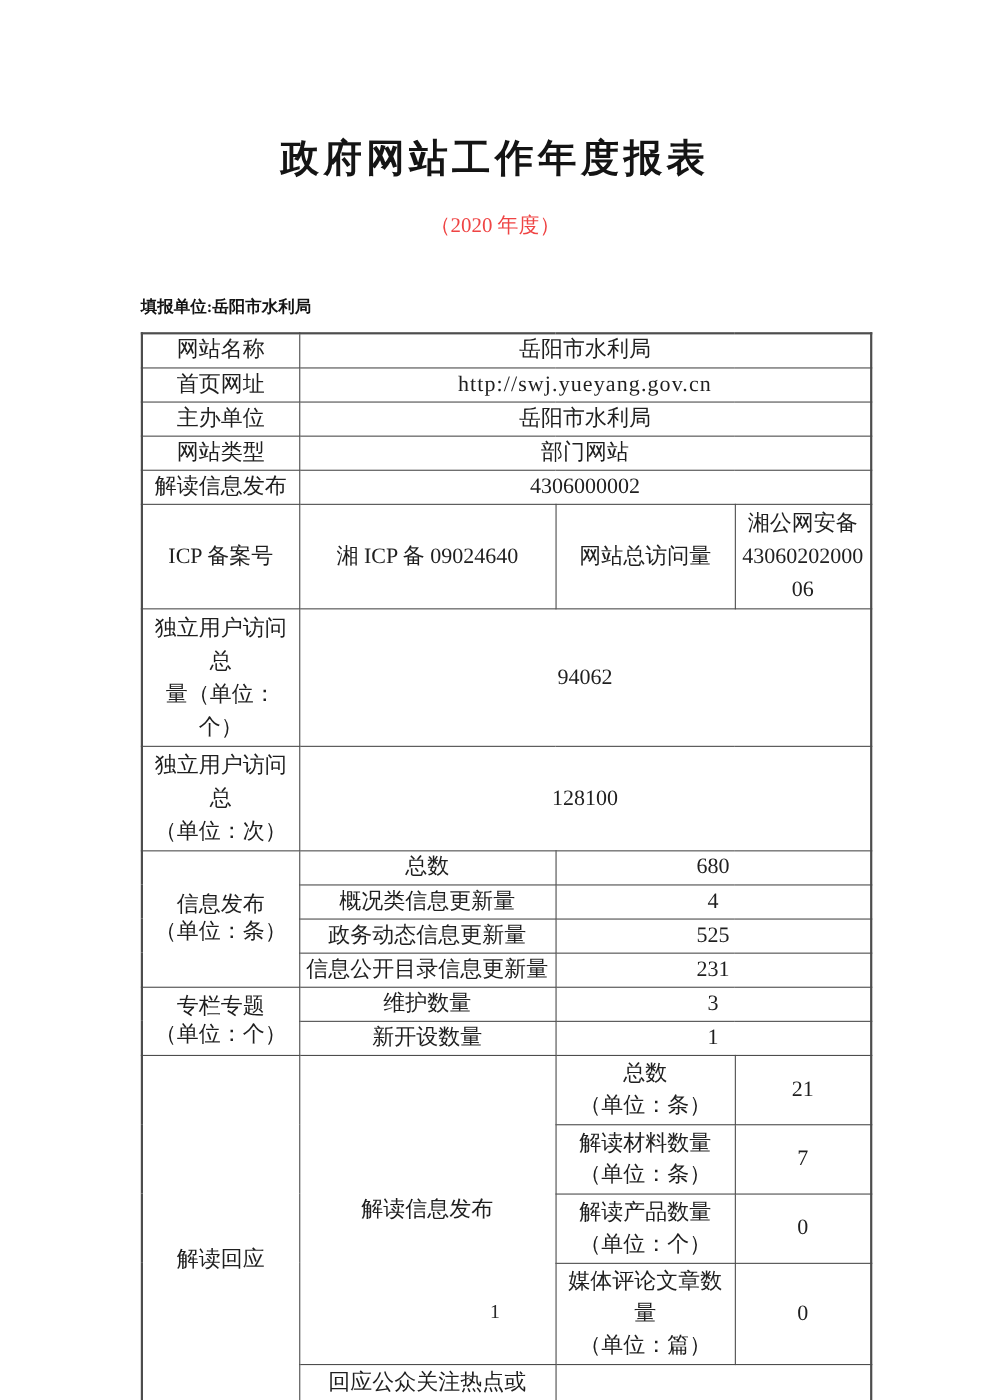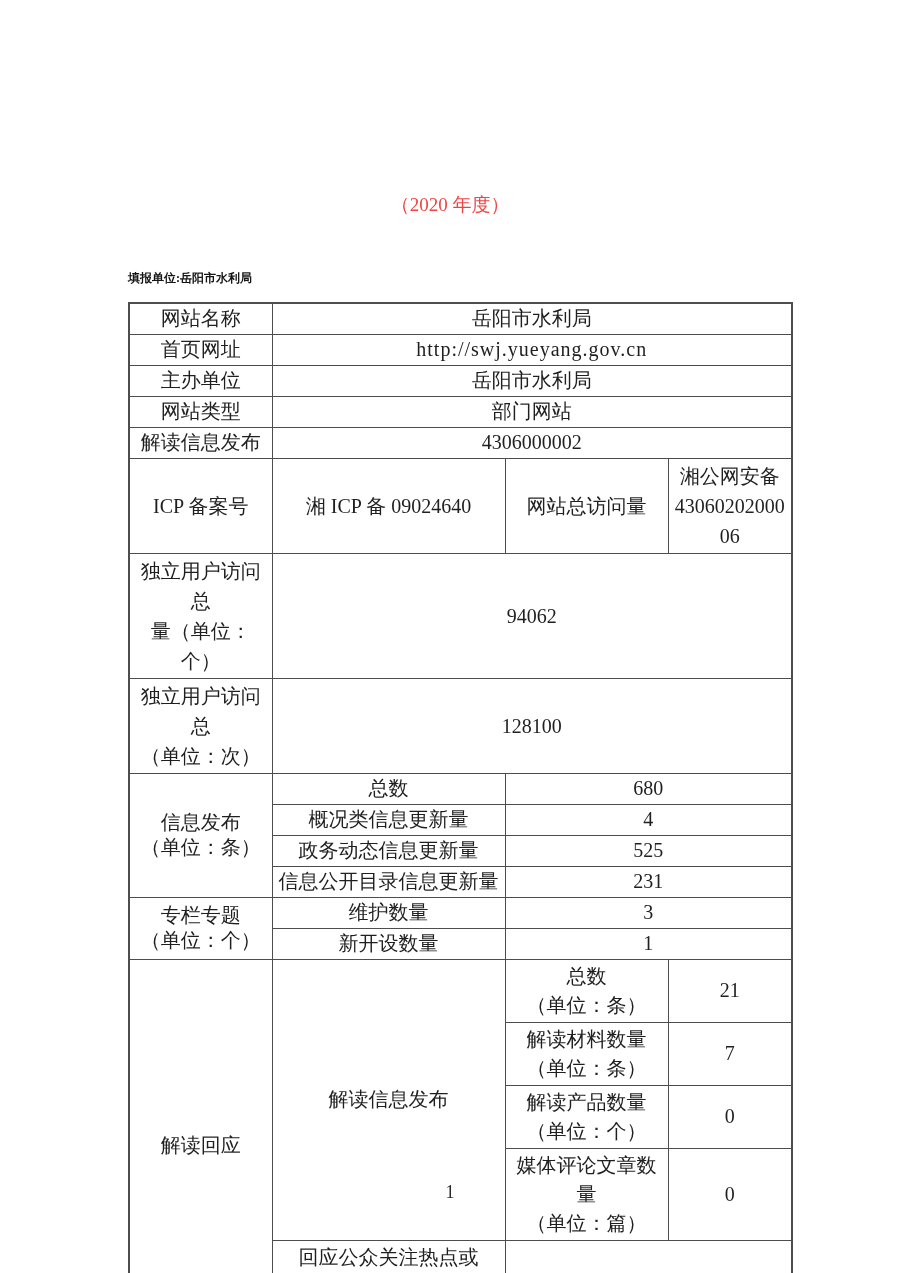--- a/index.html
+++ b/index.html
@@ -22,21 +22,21 @@
     color: #141414;
   }
   .doc-subtitle {
     position: absolute; top: 192px; left: 0; width: 900px;
     text-align: center;
     font-size: 19px;
     color: #ef4444;
   }
   .reporting-unit {
     position: absolute; top: 270px; left: 128px;
-    font-size: 12px;
+    font-size: 15px;
     font-weight: bold;
     color: #141414;
   }
 
   table.report {
     position: absolute; top: 302px; left: 128px;
     width: 663px;
     border-collapse: collapse;
     table-layout: fixed;
     font-size: 20px;
@@ -66,20 +66,21 @@
     text-align: center;
     font-size: 18px;
     color: #2a2a2a;
   }
 </style>
 </head>
 <body>
 
 <div class="page">
 
+  <div class="doc-title">政府网站工作年度报表</div>
   <div class="doc-subtitle">（2020 年度）</div>
   <div class="reporting-unit">填报单位:岳阳市水利局</div>
 
   <table class="report">
     <colgroup>
       <col style="width:143px">
         <col style="width:233px">
         <col style="width:163px">
         <col style="width:124px">
     </colgroup>

